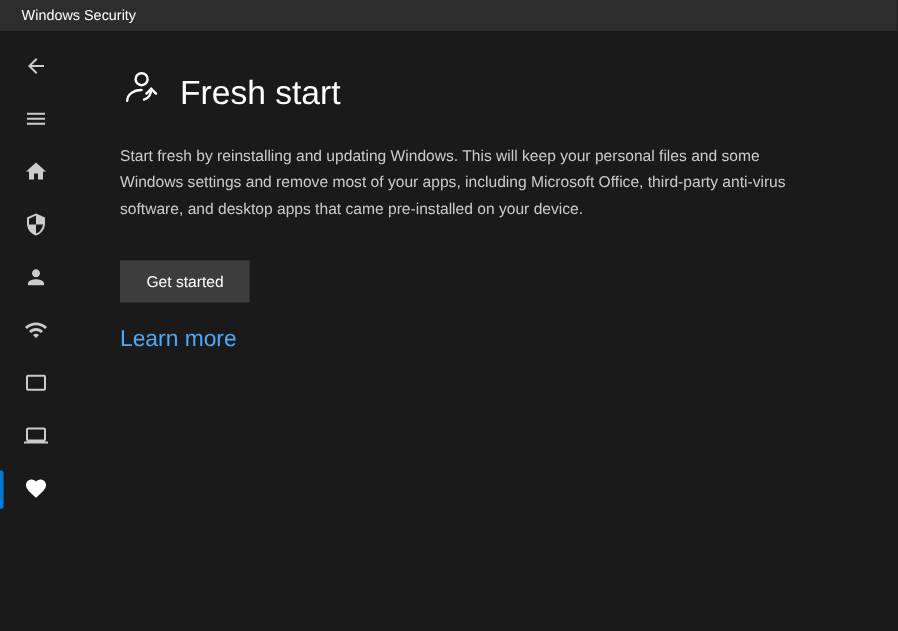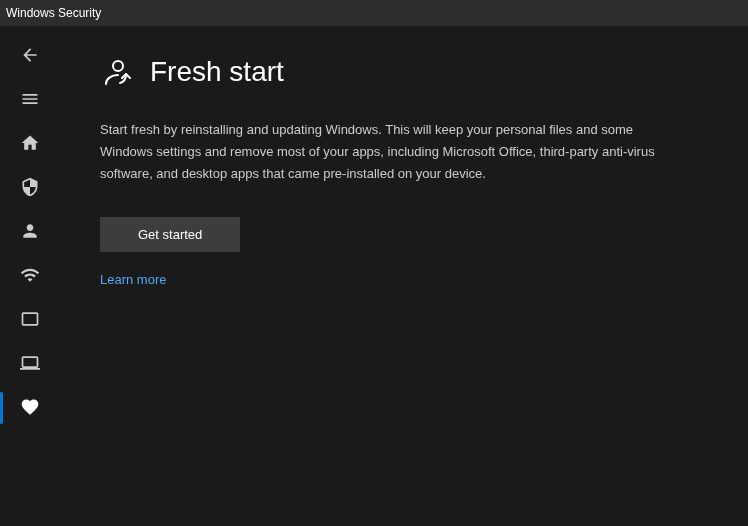--- a/index.html
+++ b/index.html
@@ -13,21 +13,21 @@
       height: 526px;
       background: #1a1a1a;
       font-family: 'Segoe UI', sans-serif;
       overflow: hidden;
     }
 
     .title-bar {
       background: #2d2d2d;
       color: #ffffff;
       font-size: 12px;
-      padding: 6px 6px;
+      padding: 6px 18px;
       font-weight: 400;
     }
 
     .app-container {
       display: flex;
       height: calc(526px - 28px);
       background: #1a1a1a;
     }
 
     .sidebar {
@@ -80,21 +80,21 @@
 
     .main-content {
       flex: 1;
       padding: 30px 40px;
       color: #ffffff;
       background: #1a1a1a;
     }
 
     .page-header {
       display: flex;
-      align-items: flex-start;
+      align-items: center;
       margin-bottom: 20px;
       gap: 14px;
     }
 
     .header-icon {
       font-size: 28px;
       color: #ffffff;
     }
 
     .page-title {
@@ -115,31 +115,31 @@
       color: #cccccc;
       line-height: 1.7;
       margin-bottom: 32px;
       max-width: 560px;
     }
 
     .get-started-btn {
       background: #3d3d3d;
       color: #ffffff;
       border: none;
-      padding: 10px 38px;
+      padding: 10px 22px;
       font-size: 13px;
       cursor: pointer;
       font-family: 'Segoe UI', sans-serif;
       margin-bottom: 20px;
       display: block;
     }
 
     .learn-more-link {
       color: #4ea8f5;
-      font-size: 13px;
+      font-size: 19px;
       text-decoration: none;
       cursor: pointer;
       display: block;
     }
   </style>
 </head>
 <body>
 
 <div class="title-bar">
   <span>Windows Security</span>

